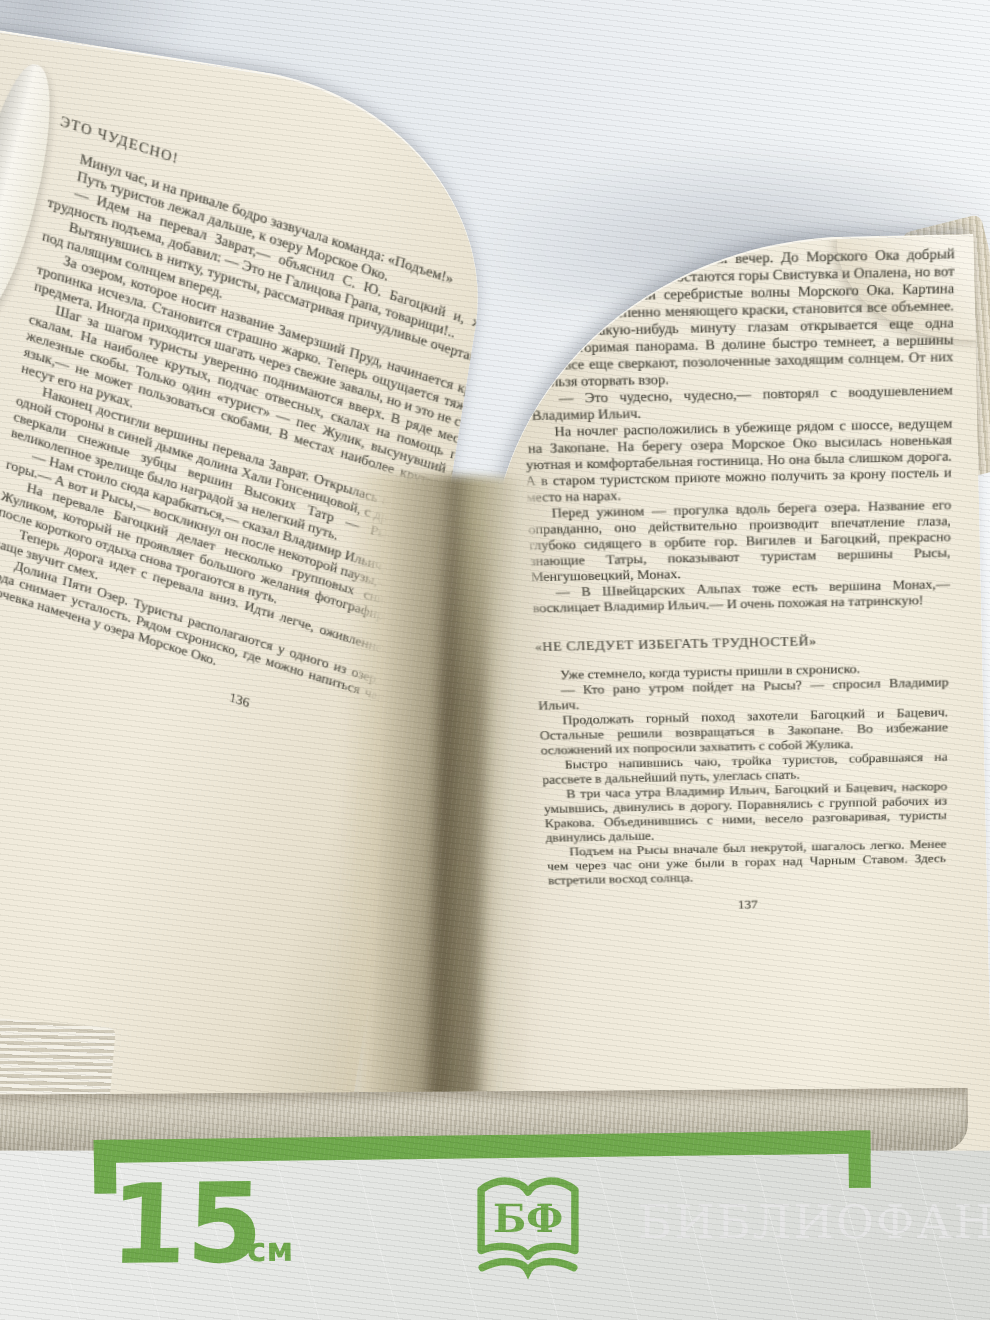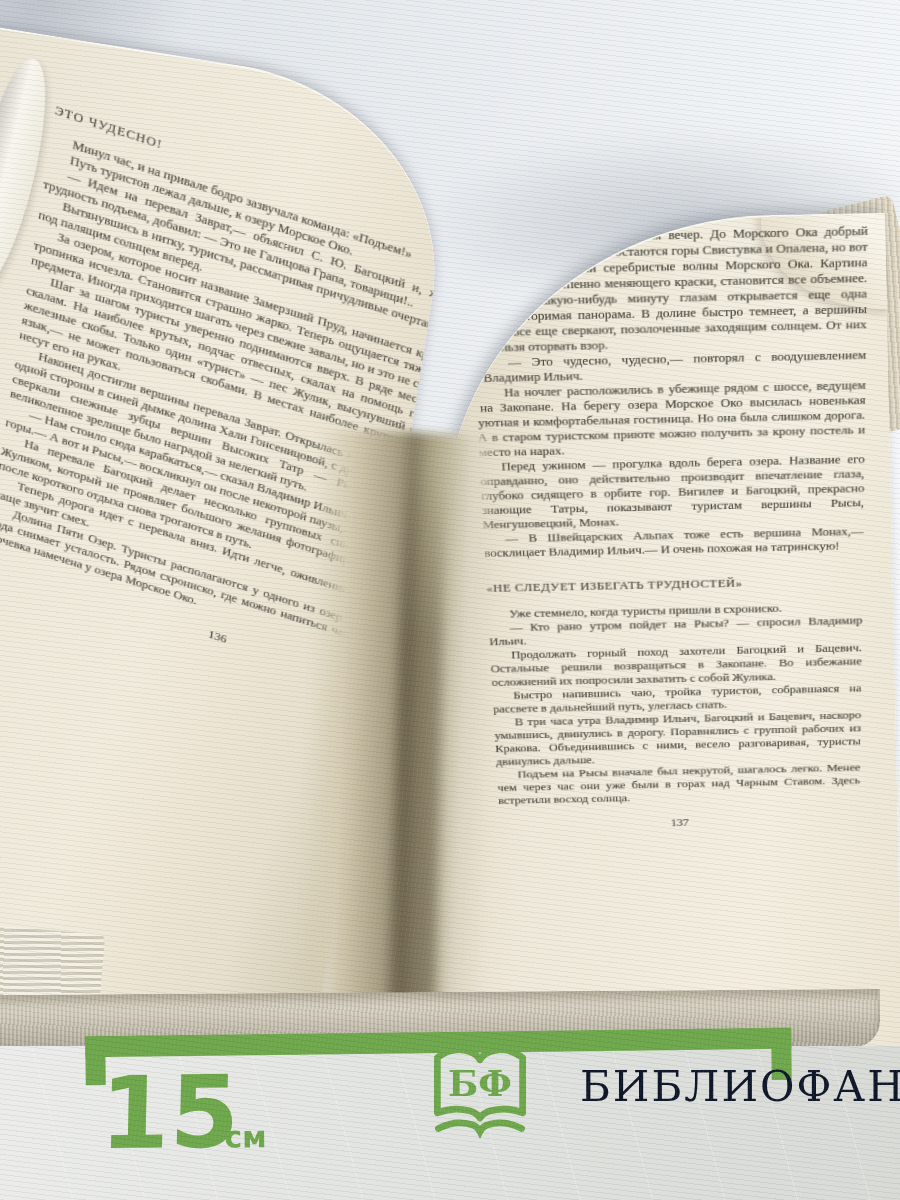--- a/index.html
+++ b/index.html
@@ -83,21 +83,21 @@
     transform:rotate(-.7deg);color:#6fa84c;}
   .ruler-bar{position:absolute;left:0;top:6px;width:100%;height:21px;background:#6fa84c;}
   .ruler-cap-l{position:absolute;left:0;top:6px;width:20px;height:49px;background:#6fa84c;}
   .ruler-cap-r{position:absolute;right:0;top:6px;width:20px;height:52px;background:#6fa84c;}
   .ruler-num{position:absolute;left:14px;top:34px;
     font-family:"DejaVu Sans", sans-serif;font-weight:bold;font-size:100px;line-height:1;
     transform:skewX(-2deg);}
   .ruler-unit{position:absolute;left:138px;top:94px;
     font-family:"DejaVu Sans", sans-serif;font-weight:bold;font-size:30px;line-height:1;}
   
-  .logo{position:absolute;left:430px;top:1040px;width:420px;height:112px;color:#0f172a;}
+  .logo{position:absolute;left:430px;top:1064px;width:420px;height:112px;color:#e5e5e5;}
   .logo-icon{position:absolute;left:0;top:0;width:100px;height:104px;}
   .logo-text{position:absolute;left:112px;top:26px;
     font-family:"DejaVu Serif", serif;font-weight:normal;font-size:42px;line-height:1;
     letter-spacing:2px;margin-left:38px;}
   
   .grain{position:absolute;inset:0;pointer-events:none;opacity:.05;
     background:
       repeating-linear-gradient(7deg,#000 0 1px,transparent 1px 5px),
       repeating-linear-gradient(97deg,#fff 0 1px,transparent 1px 4px);}
 </style>

